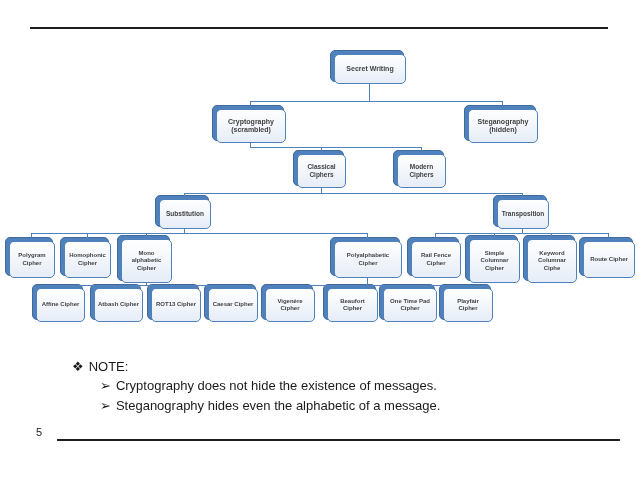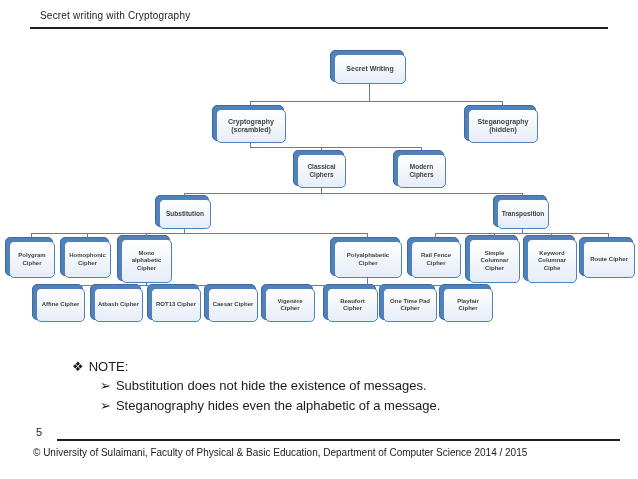--- a/index.html
+++ b/index.html
@@ -35,21 +35,20 @@
   
   .page-number{position:absolute;left:36px;top:426px;font-size:11px;color:#1b1b1b;}
   .footer-rule{position:absolute;left:57px;top:439px;width:563px;height:2px;background:#1f1f1f;}
   .footer-text{position:absolute;left:33px;top:447px;font-size:10px;color:#1b1b1b;white-space:nowrap;}
 </style>
 </head>
 <body>
 
 <div class="slide">
 
-  <div class="slide-title">Secret  writing with Cryptography</div>
   <div class="title-rule"></div>
 
   <div>
 
     <div class="node fs7" style="left:334px;top:54px;width:72px;height:30px">
         <div class="node-shadow"></div>
         <div class="node-face">Secret Writing</div>
       </div>
     <div class="node fs7" style="left:216px;top:109px;width:70px;height:34px">
         <div class="node-shadow"></div>
@@ -200,24 +199,23 @@
     <div class="cl" style="left:352px;top:285px;width:1.4px;height:3px"></div>
     <div class="cl" style="left:409px;top:285px;width:1.4px;height:3px"></div>
     <div class="cl" style="left:467px;top:285px;width:1.4px;height:3px"></div>
   </div>
 
   <div class="note">
     <div class="note-title">
       <span class="diamond">❖</span><span>NOTE:</span>
     </div>
     <div class="note-item" style="left:28px;top:19px">
-      <span class="arrow">➢</span><span>Substitution does not hide the existence of messages.</span>
+      <span class="arrow">➢</span><span>Cryptography does not hide the existence of messages.</span>
     </div>
     <div class="note-item" style="left:28px;top:39px">
       <span class="arrow">➢</span><span>Steganography hides even the alphabetic of a message.</span>
     </div>
   </div>
 
   <div class="page-number">5</div>
   <div class="footer-rule"></div>
-  <div class="footer-text">© University of Sulaimani, Faculty of Physical &amp; Basic Education, Department of Computer Science  2014 / 2015</div>
 
 </div>
 
 </body></html>

